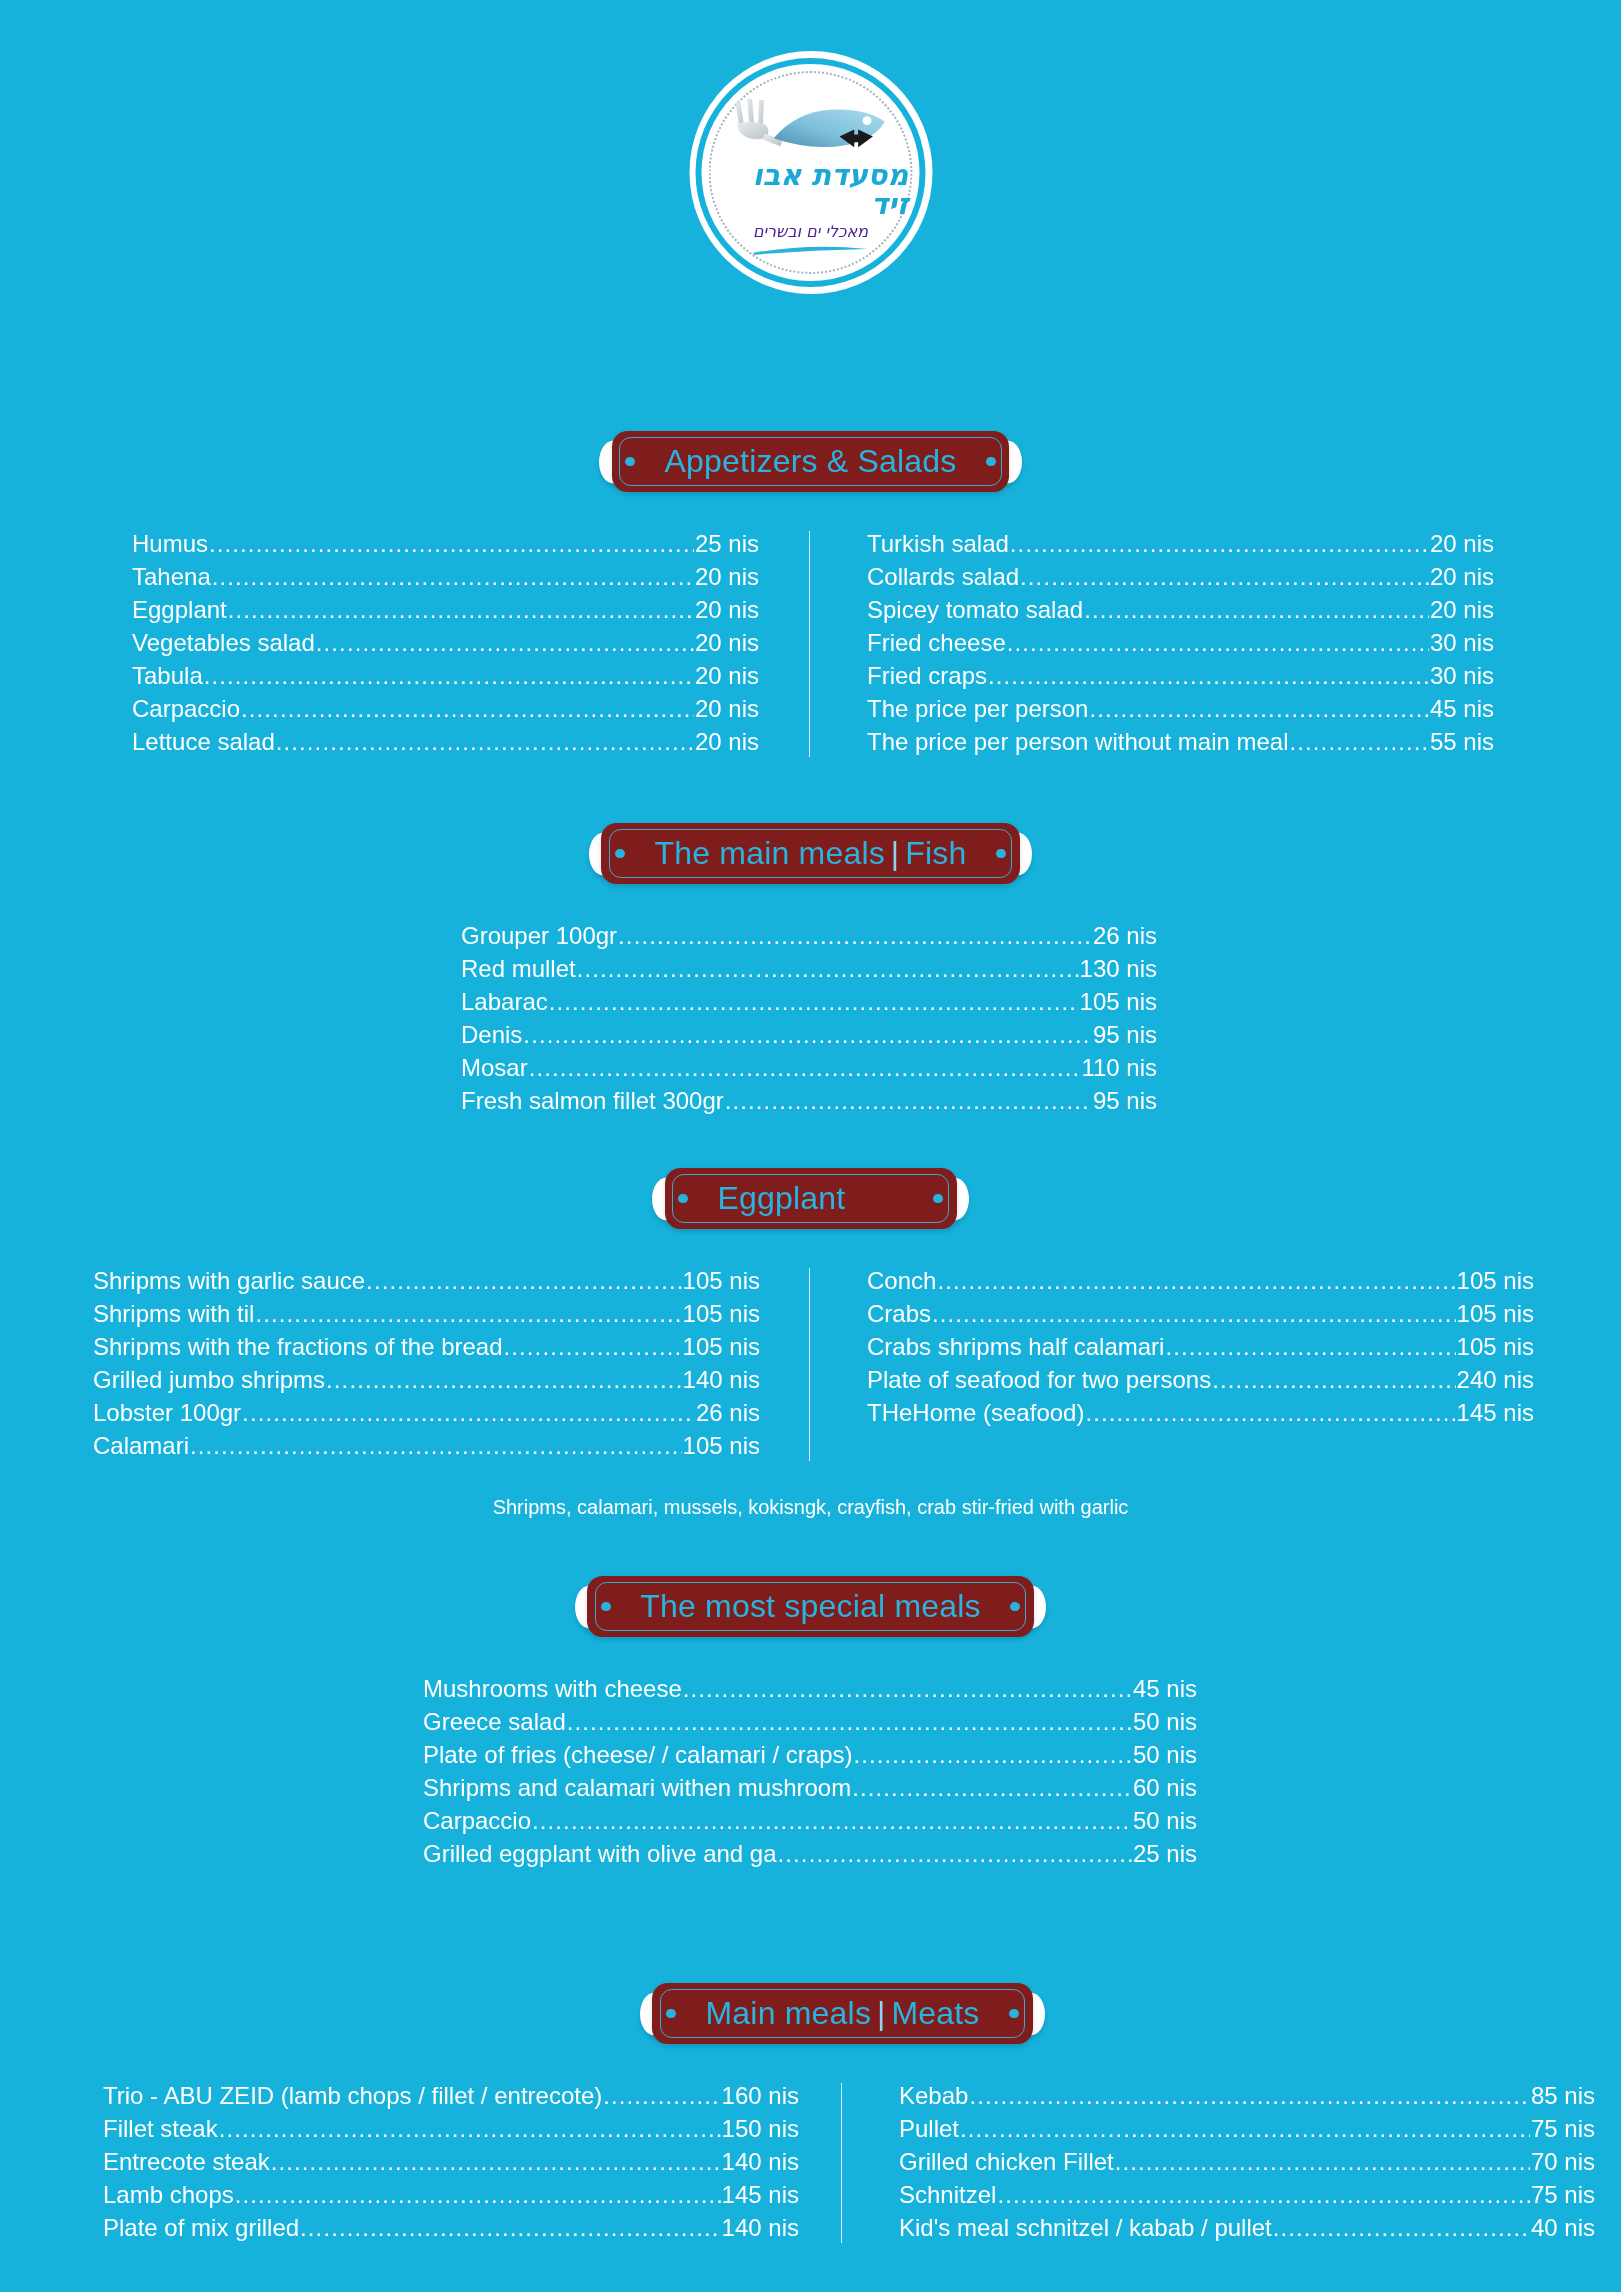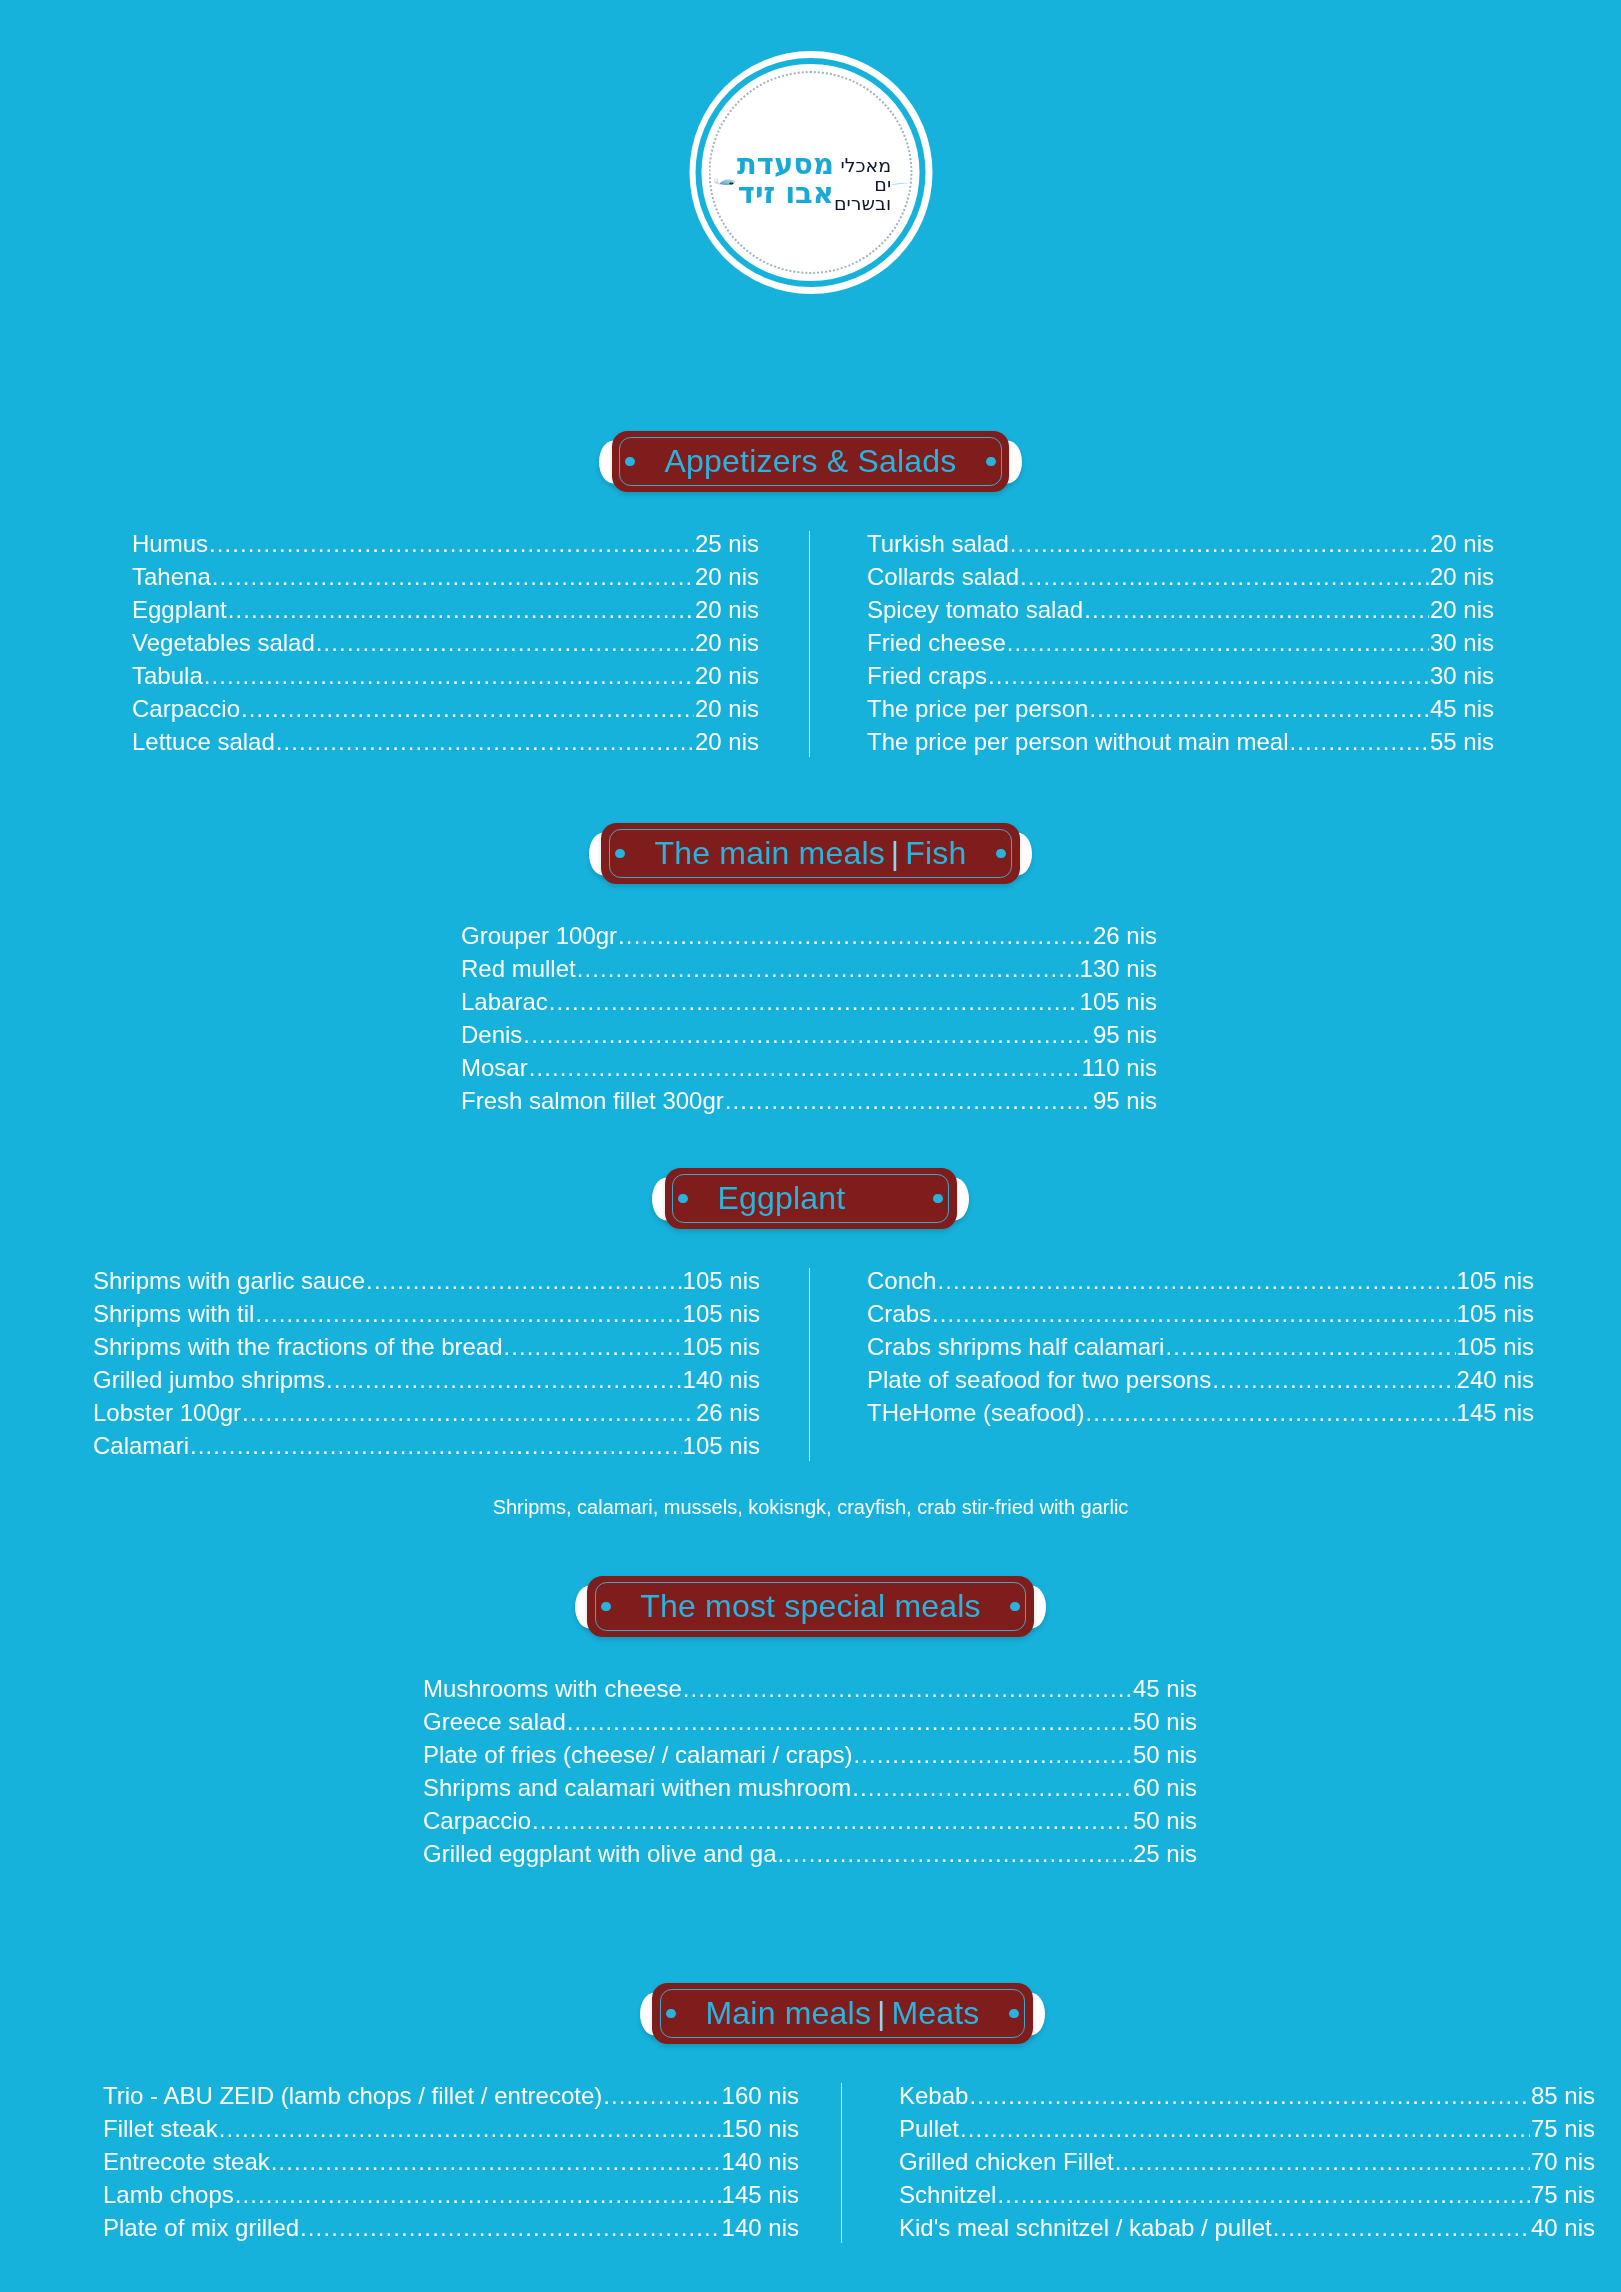--- a/index.html
+++ b/index.html
@@ -46,45 +46,46 @@
     position: absolute;
     inset: 19.6px;
     border-radius: 50%;
     border: 2px dotted #9fb4c0;
   }
   .logo-inner {
     position: absolute;
     inset: 23.5px;
     border-radius: 50%;
     display: flex;
-    flex-direction: row;
+    flex-direction: column;
     align-items: center;
     justify-content: flex-start;
     padding-top: 19.6px;
     box-sizing: border-box;
+    font-style: italic;
   }
   .logo-fish {
     width: 167px;
     height: 73px;
     display: block;
   }
   .logo-he-main {
     font-family: "DejaVu Sans", sans-serif;
     font-weight: bold;
     font-size: 29px;
     color: #1aa9d4;
     letter-spacing: 0px;
     line-height: 1;
     margin-top: -5.9px;
     direction: rtl;
   }
   .logo-he-sub {
     font-family: "DejaVu Sans", sans-serif;
-    font-size: 19px;
-    color: #0f172a;
+    font-size: 16px;
+    color: #4c1d95;
     line-height: 1;
     margin-top: 4.9px;
     direction: rtl;
   }
   .logo-swoosh {
     width: 118px;
     height: 11.8px;
     margin-top: 3.9px;
   }
 

